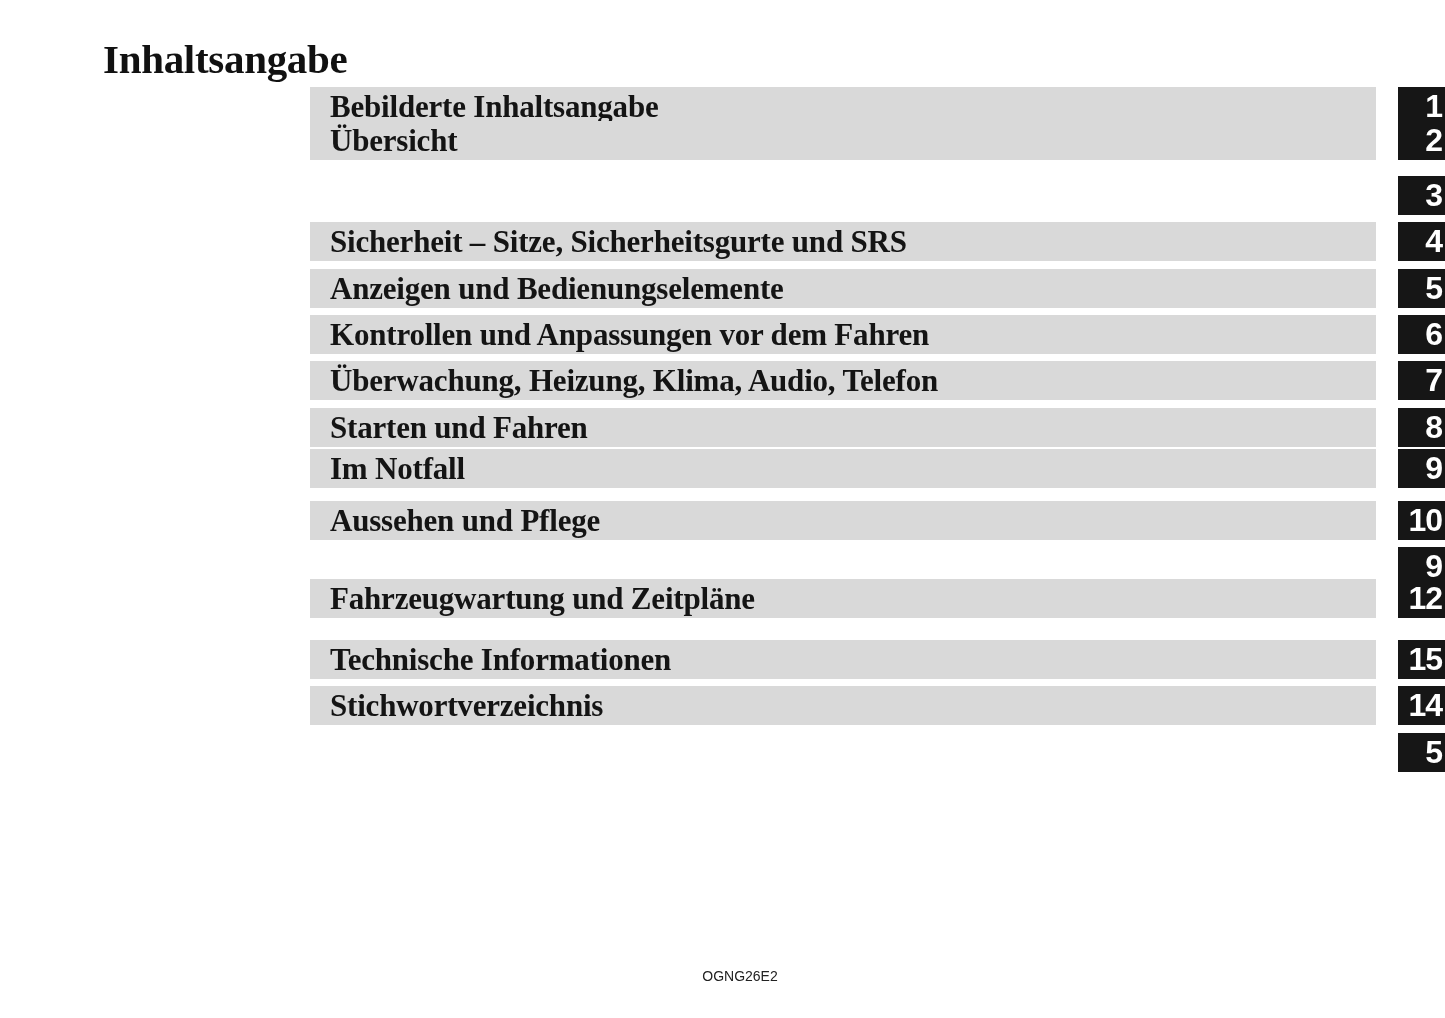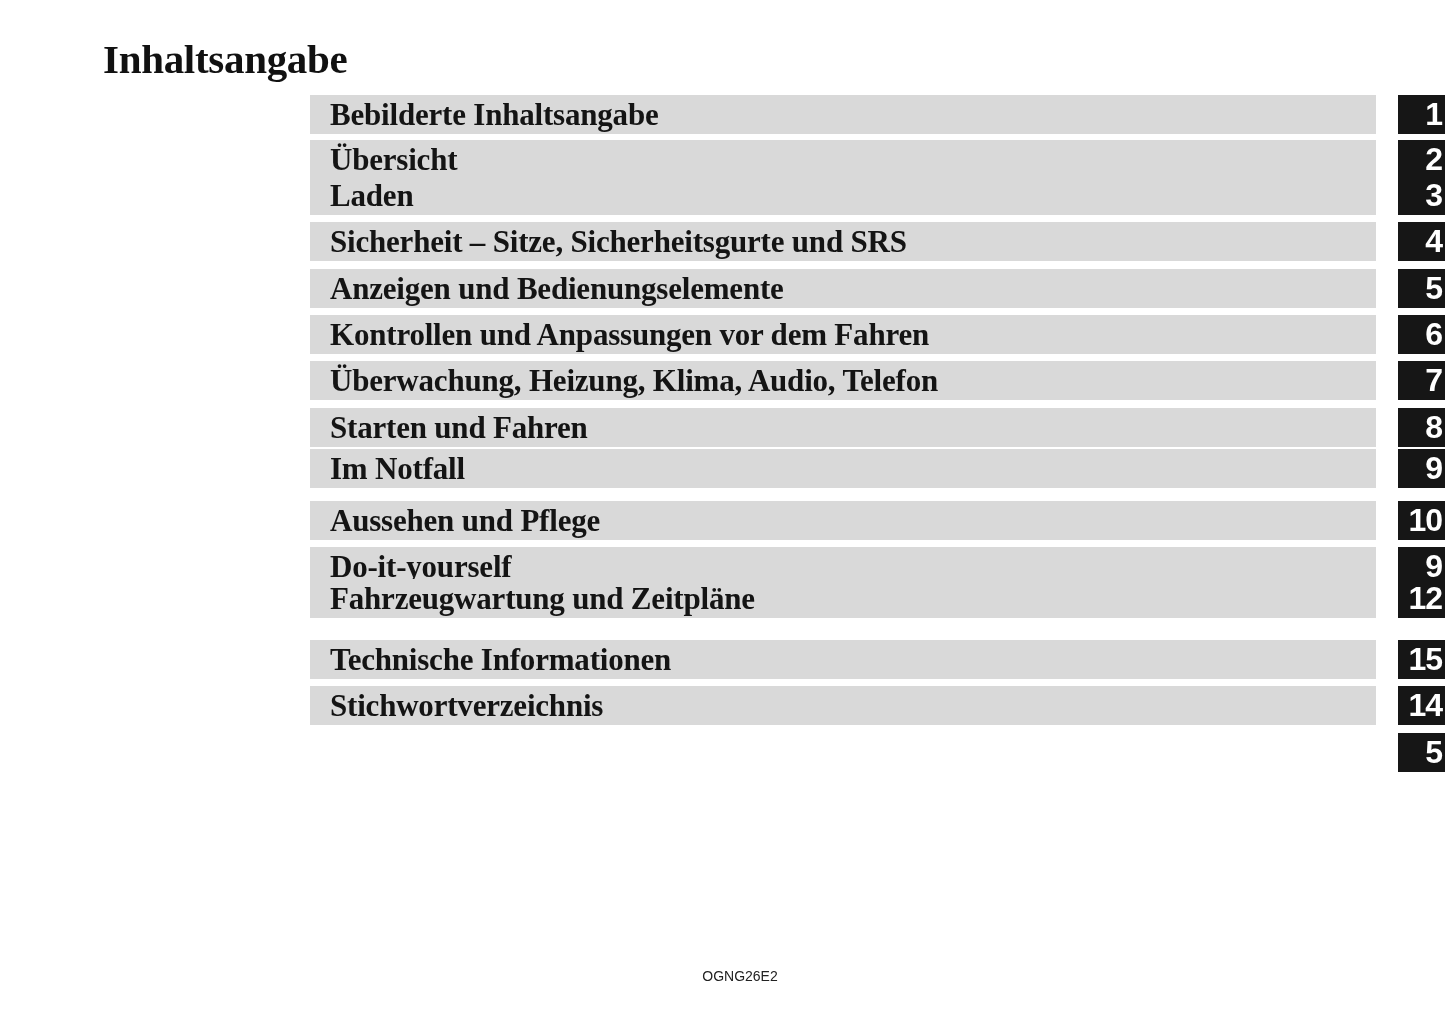--- a/index.html
+++ b/index.html
@@ -33,40 +33,37 @@
     position:absolute; left:0; width:1480px; top:968px; text-align:center;
     font-family:"Liberation Sans", sans-serif; font-size:14px; color:#222;
   }
 </style>
 </head>
 <body>
 
 <div class="title">Inhaltsangabe</div>
 
 <div class="toc">
-  <div class="row" style="top:12px">
+  <div class="row" style="top:4px">
     <div class="bar">
         <span class="bar-label">Bebilderte Inhaltsangabe</span>
       </div>
     <div class="tab">
         <span class="tab-num">1</span>
       </div>
   </div>
-  <div class="row" style="top:57px">
+  <div class="row" style="top:38px">
     <div class="bar">
         <span class="bar-label">Übersicht</span>
       </div>
     <div class="tab">
         <span class="tab-num">2</span>
       </div>
   </div>
   <div class="row" style="top:92.8px">
-    <div class="bar">
-        <span class="bar-label">Laden</span>
-      </div>
     <div class="tab">
         <span class="tab-num">3</span>
       </div>
   </div>
   <div class="row" style="top:139.2px">
     <div class="bar">
         <span class="bar-label">Sicherheit – Sitze, Sicherheitsgurte und SRS</span>
       </div>
     <div class="tab">
         <span class="tab-num">4</span>
@@ -114,23 +111,20 @@
   </div>
   <div class="row" style="top:417.6px">
     <div class="bar">
         <span class="bar-label">Aussehen und Pflege</span>
       </div>
     <div class="tab">
         <span class="tab-num">10</span>
       </div>
   </div>
   <div class="row" style="top:464px">
-    <div class="bar">
-        <span class="bar-label">Do-it-yourself</span>
-      </div>
     <div class="tab">
         <span class="tab-num">9</span>
       </div>
   </div>
   <div class="row" style="top:496px">
     <div class="bar">
         <span class="bar-label">Fahrzeugwartung und Zeitpläne</span>
       </div>
     <div class="tab">
         <span class="tab-num">12</span>

